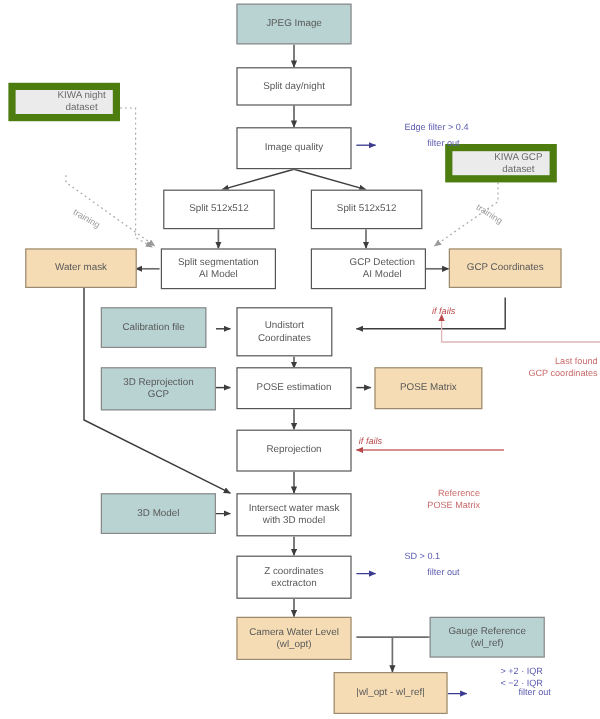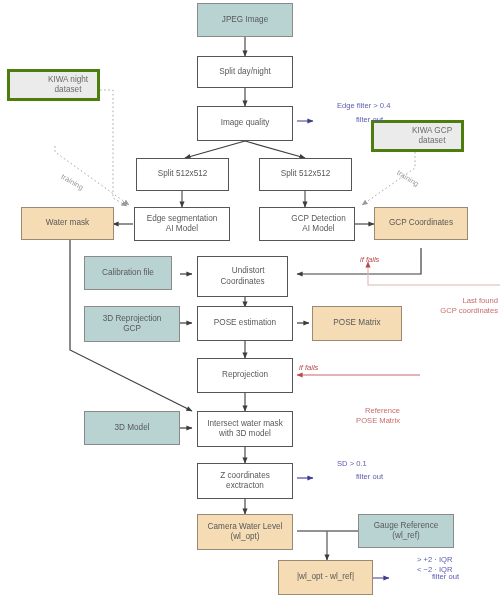--- a/index.html
+++ b/index.html
@@ -4,21 +4,21 @@
 <style>
   html,body{margin:0;padding:0;background:#ffffff;}
   body{font-family:"Liberation Sans", sans-serif;}
   #canvas{position:relative;width:500px;height:599px;background:#ffffff;overflow:hidden;border-radius:11px;}
   #svg-layer{position:absolute;left:0;top:0;width:500px;height:599px;pointer-events:none;}
   .node{position:absolute;box-sizing:border-box;display:flex;align-items:center;justify-content:center;
         text-align:center;font-size:8.2px;line-height:1.28;color:#595959;padding:2px 3px;}
   .n-teal{background:#b9d3d3;border:1px solid #8a8a8a;}
   .n-white{background:#ffffff;border:1px solid #555555;}
   .n-orange{background:#f5dcb4;border:1px solid #9a8a72;}
-  .n-gray{background:#ebebeb;border:3px solid #4d7c0f;color:#6b6b6b;padding-left:32px;}
+  .n-gray{background:#ebebeb;border:6px solid #4d7c0f;color:#6b6b6b;padding-left:32px;}
   .lbl{position:absolute;font-size:7.6px;line-height:1.3;color:#595959;white-space:pre;}
   .lbl-blue{color:#5c5cb0;padding-left:41px;}
   .lbl-red{color:#c96b6b;}
   .lbl-italic-red{color:#b9484b;font-style:italic;}
   .lbl-train{color:#9a9a9a;font-size:7.4px;font-style:normal;}
   .ta-right{text-align:right;margin-top:28px;}
 </style>
 </head>
 <body>
 
@@ -134,33 +134,33 @@
   <div class="node n-gray" style="left:7px;top:69px;width:93px;height:32px;white-space:pre-line;">KIWA night
 dataset</div>
 
 
   <div class="node n-gray" style="left:371px;top:120px;width:93px;height:32px;">KIWA GCP dataset</div>
 
   <div class="node n-white" style="left:136px;top:158px;width:93px;height:33px;">Split 512x512</div>
 
   <div class="node n-white" style="left:259px;top:158px;width:93px;height:33px;">Split 512x512</div>
 
-  <div class="node n-white" style="left:134px;top:207px;width:96px;height:34px;white-space:pre-line;">Edge segmentation
+  <div class="node n-white" style="left:134px;top:207px;width:96px;height:34px;white-space:pre-line;">Split segmentation
 AI Model</div>
 
   <div class="node n-white" style="left:259px;top:207px;width:96px;height:34px;white-space:pre-line;padding-left:26px;">GCP Detection
 AI Model</div>
 
   <div class="node n-orange" style="left:21px;top:207px;width:93px;height:33px;">Water mask</div>
 
   <div class="node n-orange" style="left:374px;top:207px;width:94px;height:33px;">GCP Coordinates</div>
 
   <div class="node n-teal" style="left:84px;top:256px;width:88px;height:34px;">Calibration file</div>
 
-  <div class="node n-white" style="left:197px;top:256px;width:91px;height:41px;white-space:pre-line;text-align:right;">Undistort
+  <div class="node n-white" style="left:197px;top:256px;width:80px;height:41px;white-space:pre-line;">Undistort
 Coordinates</div>
 
   <div class="node n-teal" style="left:84px;top:306px;width:96px;height:36px;white-space:pre-line;">3D Reprojection
 GCP</div>
 
   <div class="node n-white" style="left:197px;top:306px;width:96px;height:35px;">POSE estimation</div>
 
   <div class="node n-orange" style="left:312px;top:306px;width:90px;height:35px;">POSE Matrix</div>
 
   <div class="node n-white" style="left:197px;top:358px;width:96px;height:35px;">Reprojection</div>

